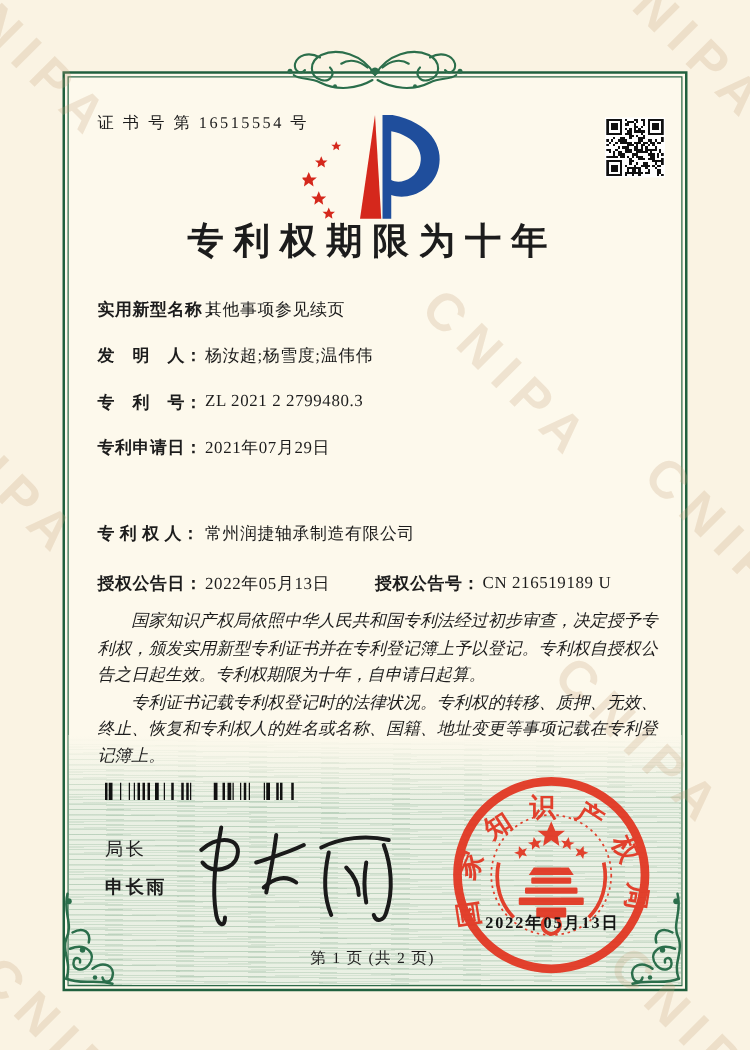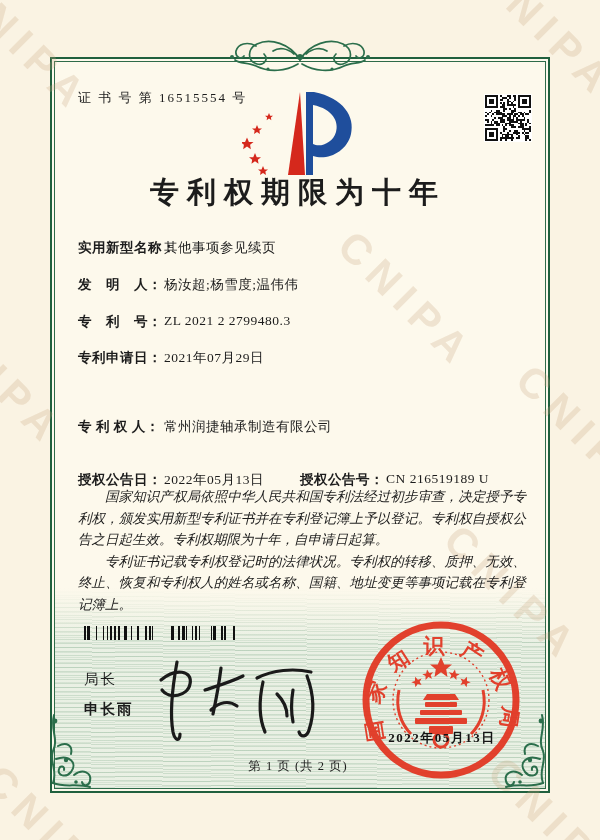--- a/index.html
+++ b/index.html
@@ -385,21 +385,21 @@
     <span class="val">ZL 2021 2 2799480.3</span>
   </div>
   <div class="field-row" style="top:349px;">
     <span class="lbl">专利申请日：</span>
     <span class="val">2021年07月29日</span>
   </div>
   <div class="field-row" style="top:386px;margin-top:32px;">
     <span class="lbl">专 利 权 人：</span>
     <span class="val">常州润捷轴承制造有限公司</span>
   </div>
-  <div class="field-row" style="top:458px;margin-top:13px;">
+  <div class="field-row" style="top:458px;">
     <span class="lbl">授权公告日：</span>
     <span class="val">2022年05月13日</span>
     <span class="lbl2">授权公告号：</span>
     <span class="val2">CN 216519189 U</span>
   </div>
 
   <div class="paragraphs">
     <p>国家知识产权局依照中华人民共和国专利法经过初步审查，决定授予专利权，颁发实用新型专利证书并在专利登记簿上予以登记。专利权自授权公告之日起生效。专利权期限为十年，自申请日起算。</p>
     <p>专利证书记载专利权登记时的法律状况。专利权的转移、质押、无效、终止、恢复和专利权人的姓名或名称、国籍、地址变更等事项记载在专利登记簿上。</p>
   </div>

